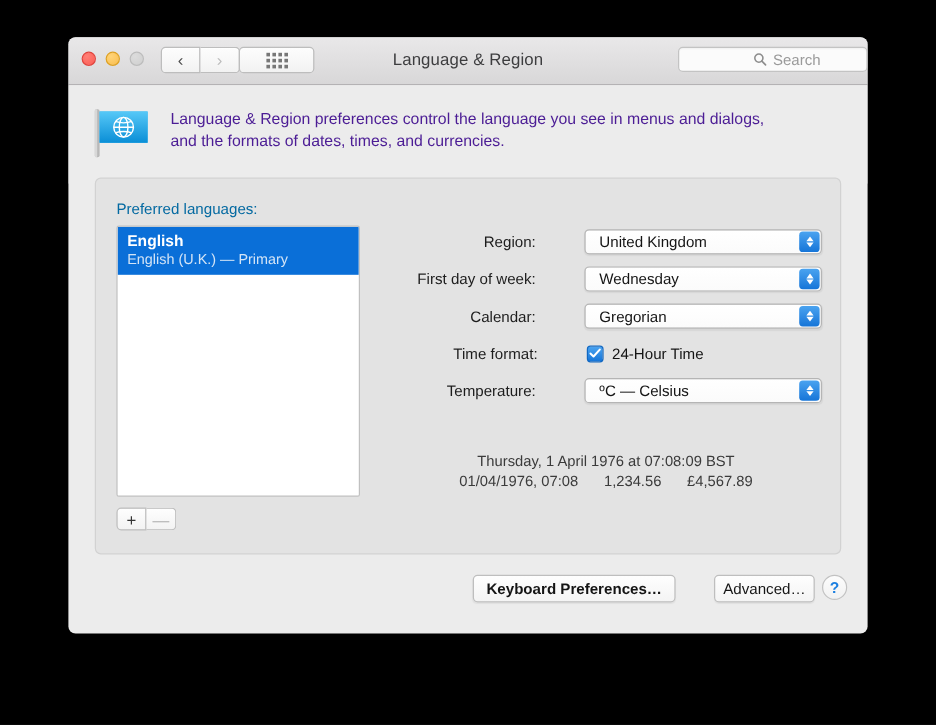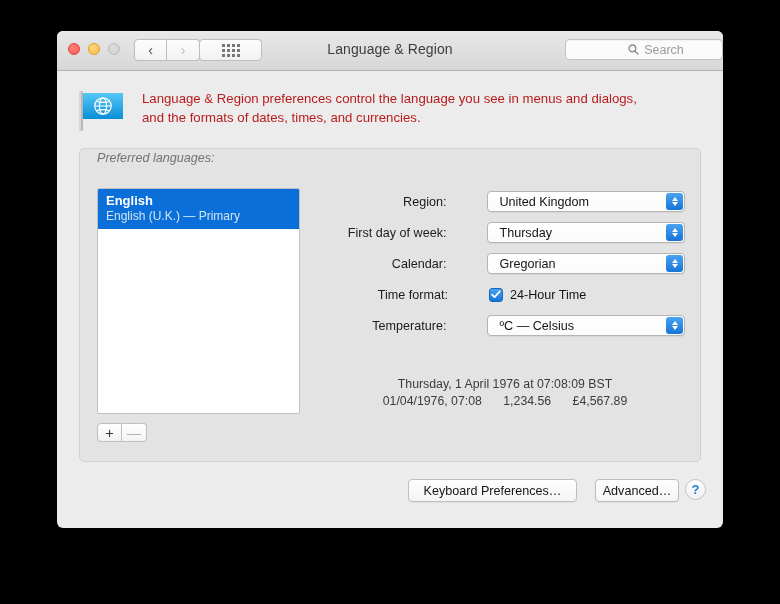--- a/index.html
+++ b/index.html
@@ -147,44 +147,43 @@
     top: 18px;
     width: 48px;
     height: 44px;
   }
   .desc {
     position: absolute;
     left: 85px;
     top: 18px;
     right: 22px;
     font-size: 13.2px;
-    color: #b91c1c;
+    color: #4c1d95;
     line-height: 19px;
   }
 
   
   .groupbox {
     position: absolute;
     left: 22px;
     top: 117px;
     width: 622px;
     height: 314px;
     background: #e3e3e3;
     border: 1px solid #d2d2d2;
     border-radius: 5px;
     box-sizing: border-box;
   }
 
   .pref-label {
     position: absolute;
     left: 17px;
-    top: 2px;
+    top: 18px;
     font-size: 12.6px;
-    color: #737373;
-    font-style: italic;
+    color: #0369a1;
   }
 
   .listbox {
     position: absolute;
     left: 17px;
     top: 39px;
     width: 203px;
     height: 226px;
     background: #ffffff;
     border: 1px solid #c0c0c0;
@@ -337,21 +336,21 @@
     border: 1px solid #bebebe;
     border-radius: 4px;
     box-sizing: border-box;
     display: flex;
     align-items: center;
     justify-content: center;
     font-size: 12.6px;
     color: #151515;
     box-shadow: 0 1px 1px rgba(0,0,0,0.05);
   }
-  #kbd-btn { left: 351px; top: 3px; width: 169px; }
+  #kbd-btn { left: 337px; top: 3px; width: 169px; font-weight: bold; }
   #adv-btn { left: 538px; top: 3px; width: 84px; }
   .helpbtn {
     position: absolute;
     left: 628px;
     top: 3px;
     width: 21px; height: 21px;
     border-radius: 50%;
     background: linear-gradient(to bottom, #fdfdfd, #f1f1f1);
     border: 1px solid #c2c2c2;
     box-sizing: border-box;
@@ -466,21 +465,21 @@
           <span class="stepper">
             <i class="ar up"></i>
               <i class="ar down"></i>
           </span>
         </div>
       </div>
 
       <div class="frow">
         <div class="flabel">First day of week:</div>
         <div class="popup">
-          <span class="val">Thursday</span>
+          <span class="val">Wednesday</span>
           <span class="stepper">
             <i class="ar up"></i>
               <i class="ar down"></i>
           </span>
         </div>
       </div>
 
       <div class="frow">
         <div class="flabel">Calendar:</div>
         <div class="popup">

